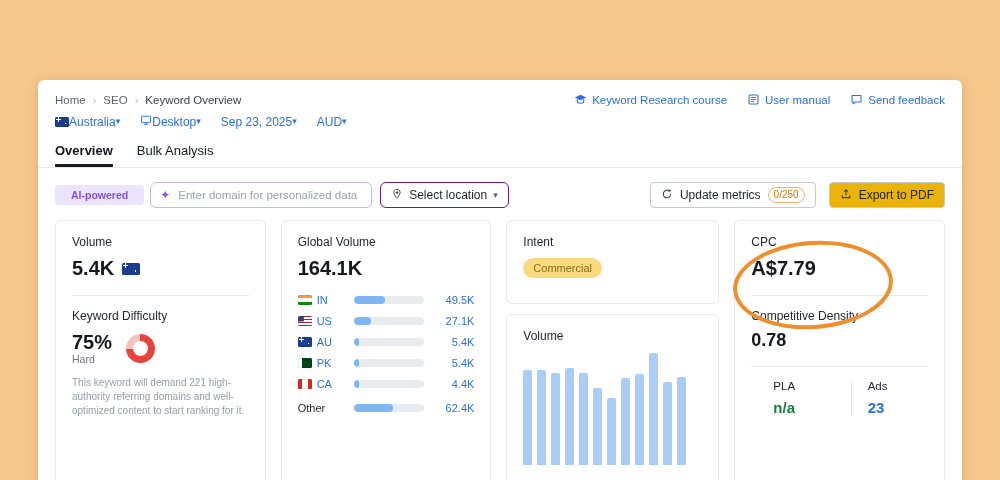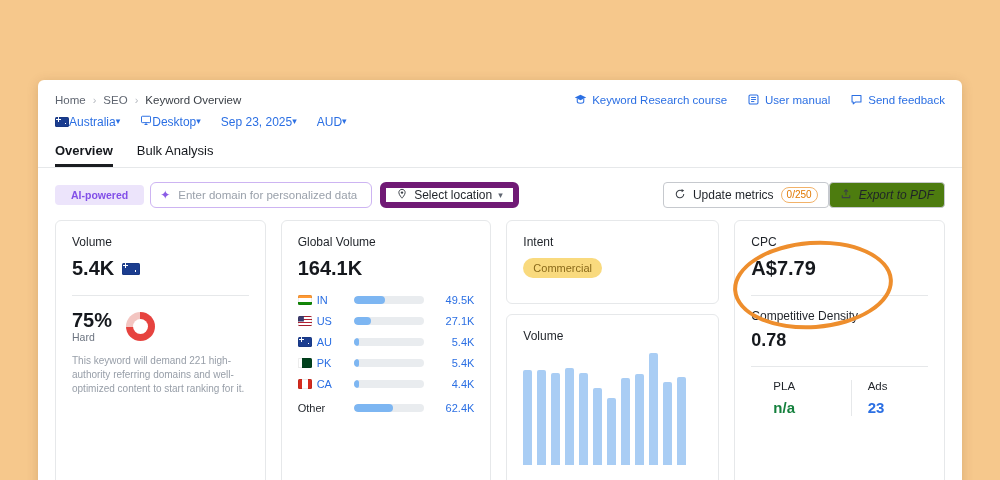--- a/index.html
+++ b/index.html
@@ -33,26 +33,26 @@
   
   .controls-row{padding:14px 17px 0;display:flex;align-items:center;}
   .ai-badge{background:#ece4fb;color:#8250e8;font-size:10.5px;font-weight:bold;
     padding:4px 16px;border-radius:4px;flex:none;}
   .domain-input{margin-left:6px;width:222px;height:26px;border:1px solid #cdb4f2;border-radius:6px;
     display:flex;align-items:center;gap:6px;padding:0 9px;box-sizing:border-box;background:#fff;}
   .sparkle{color:#8b5ce6;font-size:12px;line-height:1;}
   .domain-input input{border:none;outline:none;font-size:11.5px;color:#3a3f46;width:100%;
     font-family:"Liberation Sans",sans-serif;}
   .domain-input input::placeholder{color:#9aa1ab;}
-  .loc-select{margin-left:8px;height:26px;border:6px solid #701a75;border-radius:6px;background:#fff;
+  .loc-select{margin-left:8px;height:26px;border:1px solid #701a75;border-radius:6px;background:#fff;
     display:flex;align-items:center;gap:6px;padding:0 10px;font-size:12px;color:#1f2329;cursor:pointer;box-sizing:border-box;}
   .spacer{flex:1;}
   .btn{height:26px;border:1px solid #c6c9ce;border-radius:4px;background:#fff;display:flex;
     align-items:center;gap:7px;padding:0 10px;font-size:12px;color:#1f2329;cursor:pointer;box-sizing:border-box;}
-  .btn.gray{background:#4d7c0f;margin-left:0;font-style:italic;}
+  .btn.gray{background:#eab308;margin-left:13px;}
   .quota{font-size:10px;color:#e07800;border:1px solid #f2b269;border-radius:9px;padding:0 5px;line-height:14px;}
   
   .cards-row{padding:12px 17px 0;display:flex;gap:15px;align-items:flex-start;}
   .card{background:#fff;border:1px solid #e6e8ea;border-radius:6px;padding:14px 16px;
     width:213px;box-sizing:border-box;}
   .card.tall{height:300px;}
   .col{width:213px;display:flex;flex-direction:column;gap:10px;flex:none;}
   .card-label{font-size:12px;color:#1f2329;}
   .big-val{font-size:20px;font-weight:bold;color:#15181d;margin-top:8px;display:flex;align-items:center;gap:8px;}
   .divider{border-top:1px solid #e6e8ea;margin:15px 0 13px;}
@@ -221,20 +221,21 @@
 
     <div class="cards-row">
 
       <div class="card tall">
         <div class="card-label">Volume</div>
         <div class="big-val">
           <span>5.4K</span>
           <span class="flag lg au"></span>
         </div>
         <div class="divider"></div>
+        <div class="card-label">Keyword Difficulty</div>
         <div class="kd-block">
           <span>
             <div class="kd-val">75%</div>
             <div class="kd-level">Hard</div>
           </span>
           <span class="donut" style="background: conic-gradient(rgb(230, 67, 63) 0deg, rgb(230, 67, 63) 75%, rgb(243, 197, 193) 0deg);"></span>
         </div>
         <div class="kd-note">This keyword will demand 221 high-authority referring domains and well-optimized content to start ranking for it.</div>
       </div>
 

